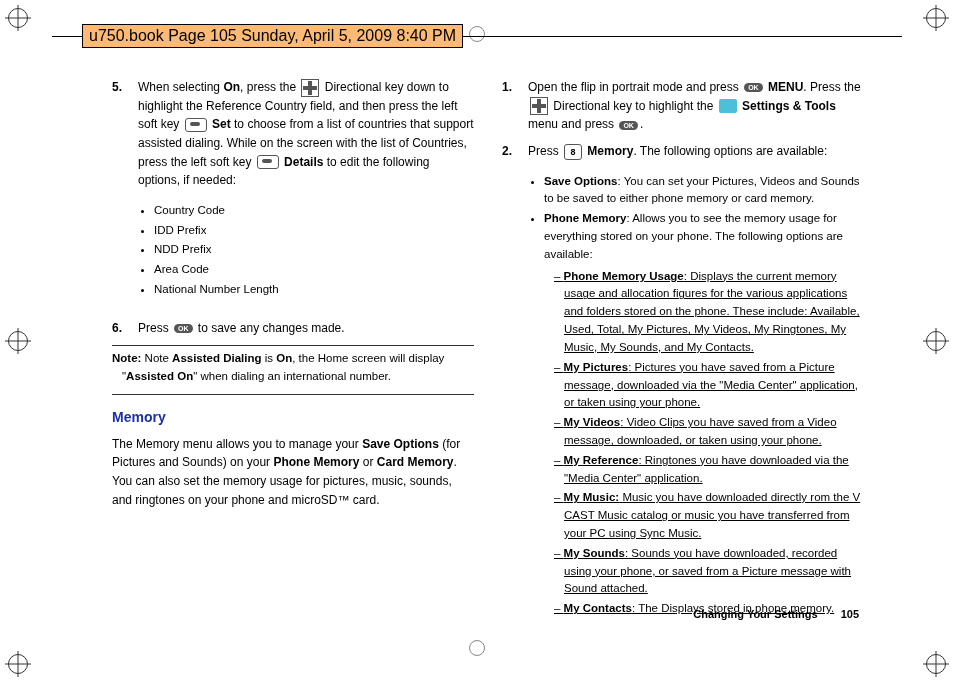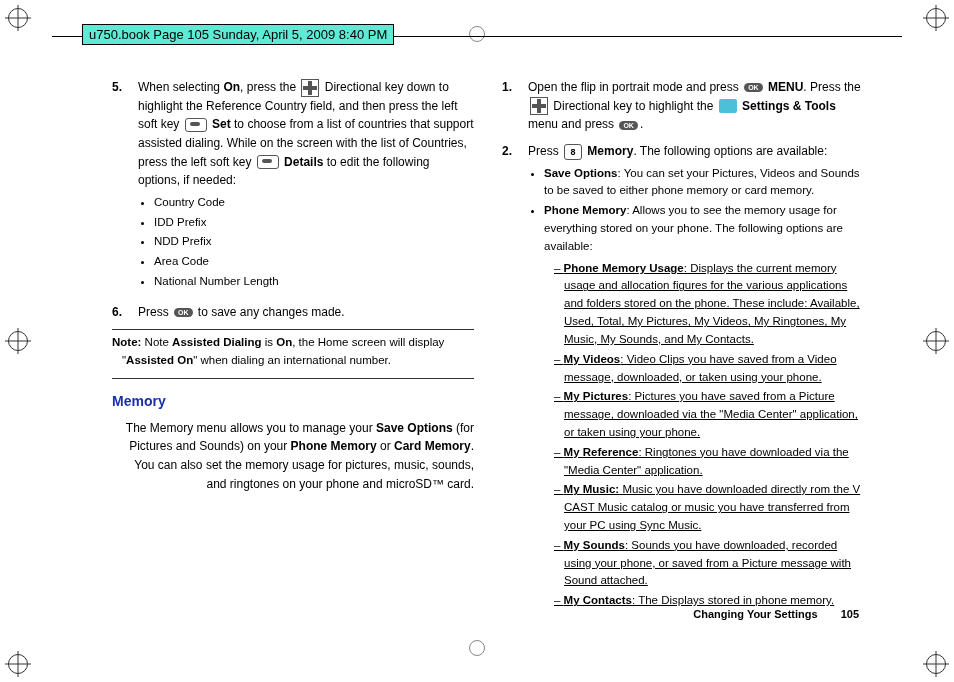--- a/index.html
+++ b/index.html
@@ -25,22 +25,22 @@
   .reg-mark::before, .reg-mark::after { content:''; position:absolute; background:#333; }
   .reg-mark::before { left:50%; top:-4px; bottom:-4px; width:1px; transform:translateX(-50%); }
   .reg-mark::after { top:50%; left:-4px; right:-4px; height:1px; transform:translateY(-50%); }
 
   .header-box {
     position: absolute;
     top: 24px;
     left: 82px;
     border: 1px solid #000;
     padding: 2px 6px;
-    font-size: 13px;
-    background: #5eead4;
+    font-size: 16px;
+    background: #fdba74;
   }
   .header-rule {
     position: absolute;
     top: 36px;
     left: 52px;
     right: 52px;
     border-top: 1px solid #000;
   }
   .content {
     position: absolute;
@@ -50,26 +50,26 @@
     bottom: 60px;
     display: flex;
     gap: 28px;
   }
   .col { flex: 1; line-height: 1.55; }
   .col b { font-weight: bold; }
   ol.steps { list-style: none; padding: 0; margin: 0; }
   ol.steps > li { display: flex; margin-bottom: 8px; }
   ol.steps > li > .num { width: 26px; flex-shrink:0; font-weight: bold; }
   ol.steps > li > .body { flex: 1; }
-  ul.bullets { list-style: disc; padding-left: 16px; margin: 4px 0; }
+  ul.bullets { list-style: disc; padding-left: 16px; margin: 12px 0; }
   ul.bullets li { margin-bottom: 2px; font-size: 11.5px; }
   hr.note-rule { border:0; border-top:1px solid #333; margin: 8px 0 4px; }
   .note { font-size: 11.5px; padding-left: 10px; text-indent:-10px; }
   h3.section { color: #1a2fa8; font-size: 14px; font-weight: bold; margin: 12px 0 6px; }
-  .para { margin: 0 0 8px 0; text-align: right; }
+  .para { margin: 0 0 8px 0; }
   .ok-pill {
     display:inline-block; font-size:7px; font-weight:bold; color:#fff;
     background:#555; border-radius:8px; padding:1px 4px; vertical-align:middle;
     line-height:1; margin:0 2px;
   }
   .dpad {
     display:inline-block; width:16px; height:16px; border:1px solid #555;
     vertical-align:middle; position:relative; margin:0 2px; background:#fff;
   }
   .dpad::before, .dpad::after { content:''; position:absolute; background:#555; }
@@ -184,22 +184,22 @@
         <span class="body">
           <span>Press </span><span class="key-8">8</span><b> Memory</b><span>. The following options are available:</span>
           <ul class="bullets tight">
             <li>
               <b>Save Options</b><span>: You can set your Pictures, Videos and Sounds to be saved to either phone memory or card memory.</span>
             </li>
             <li>
               <b>Phone Memory</b><span>: Allows you to see the memory usage for everything stored on your phone. The following options are available:</span>
               <ul class="dash-bullets">
                 <li><b>Phone Memory Usage</b><span>: Displays the current memory usage and allocation figures for the various applications and folders stored on the phone. These include: Available, Used, Total, My Pictures, My Videos, My Ringtones, My Music, My Sounds, and  My Contacts.</span></li>
+                <li><b>My Pictures</b><span>: Pictures you have saved from a Picture message, downloaded via the "Media Center" application, or taken using your phone.</span></li>
                 <li><b>My Videos</b><span>: Video Clips you have saved from a Video message, downloaded, or taken using your phone.</span></li>
-                <li><b>My Pictures</b><span>: Pictures you have saved from a Picture message, downloaded via the "Media Center" application, or taken using your phone.</span></li>
                 <li><b>My Reference</b><span>: Ringtones you have downloaded via the "Media Center" application.</span></li>
                 <li><b>My Music:</b><span> Music you have downloaded directly rom the V CAST Music catalog or music you have transferred from your PC using Sync Music.</span></li>
                 <li><b>My Sounds</b><span>: Sounds you have downloaded, recorded using your phone, or saved from a Picture message with Sound attached.</span></li>
                 <li><b>My Contacts</b><span>: The Displays stored in phone memory.</span></li>
               </ul>
             </li>
           </ul>
         </span>
       </li>
     </ol>

